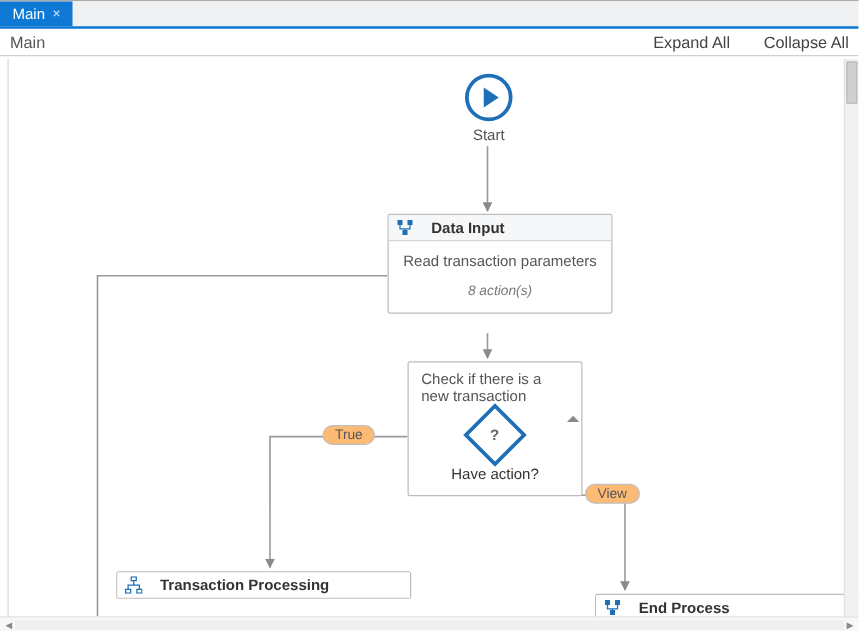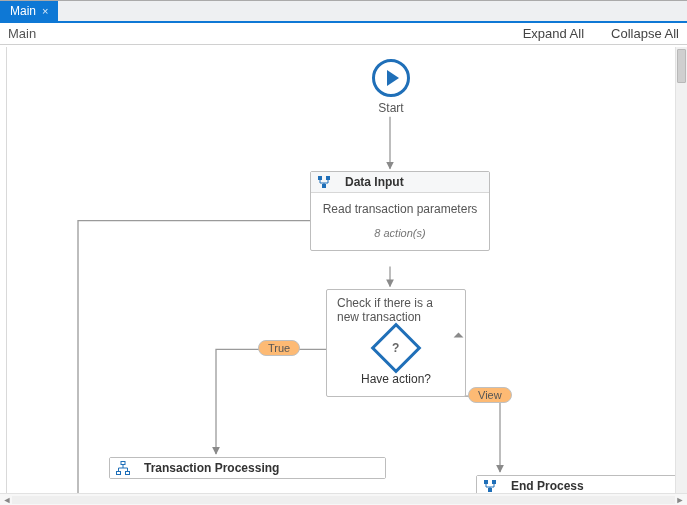--- a/index.html
+++ b/index.html
@@ -127,21 +127,21 @@
               <span>?</span>
             </div>
           <div>Have action?</div>
         </div>
         <div class="marker"></div>
       </div>
 
       <div class="pill" style="left:258px; top:293px;">True</div>
       <div class="pill" style="left:468px; top:340px;">View</div>
 
-      <div class="node node-small" style="left:93px; top:410px; width:277px;margin-left:16px;">
+      <div class="node node-small" style="left:93px; top:410px; width:236px;">
         <div class="header">
           <span class="ico-flowchart">
             <svg width="14" height="14" viewBox="0 0 14 14">
                 <rect x="5" y="0.5" width="4" height="3" fill="none" stroke="#1f6fb8"></rect>
                 <rect x="0.5" y="10.5" width="4" height="3" fill="none" stroke="#1f6fb8"></rect>
                 <rect x="9.5" y="10.5" width="4" height="3" fill="none" stroke="#1f6fb8"></rect>
                 <path d="M7 3.5 V7 M7 7 H2.5 V10.5 M7 7 H11.5 V10.5" stroke="#1f6fb8" fill="none"></path>
               </svg>
           </span>
           <span>Transaction Processing</span>

